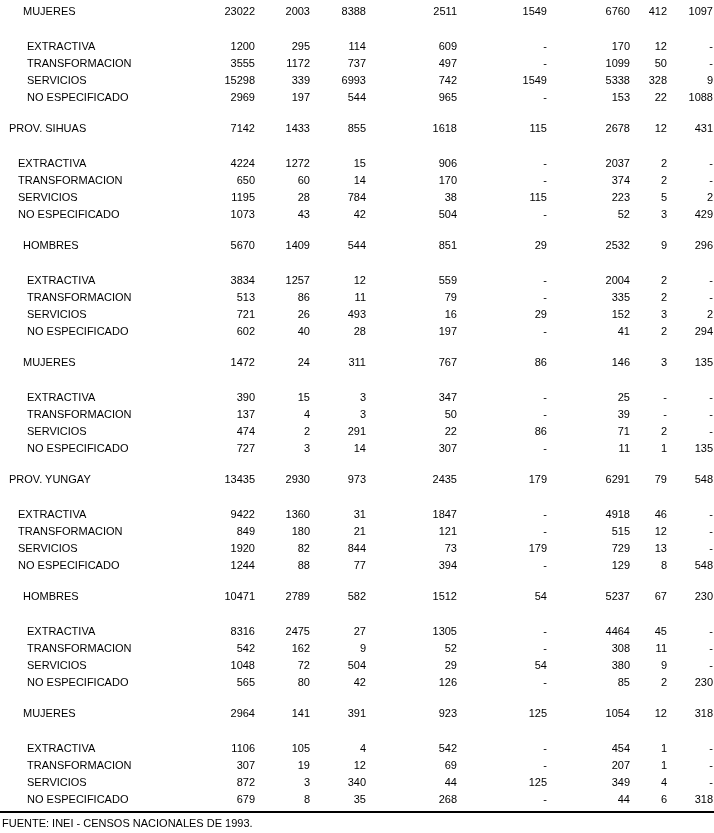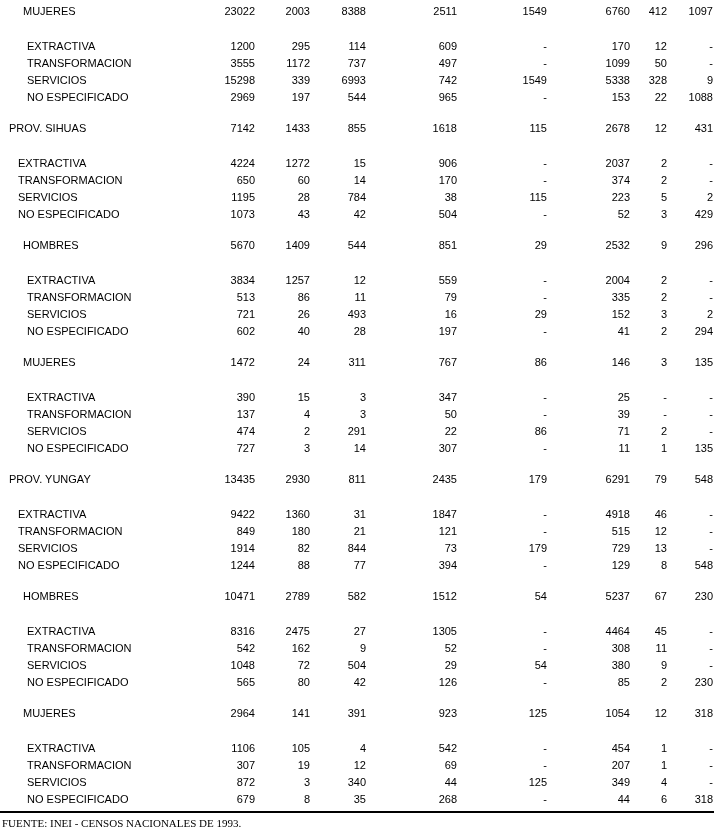--- a/index.html
+++ b/index.html
@@ -38,21 +38,20 @@
   }
   .spacer { width: 100%; }
   .footer-rule {
     margin-top: 4px;
     border-top: 2px solid #000000;
     width: 714px;
   }
   .footer {
     padding: 4px 0 0 2px;
     font-size: 11px;
-    font-family: Liberation Serif, serif;
   }
 </style>
 </head>
 <body>
 
 <div class="page">
   <div id="table-body">
       <div class="row r-group">
         <div class="label">MUJERES</div>
         <div class="val">23022</div>
@@ -278,21 +277,21 @@
         <div class="val">-</div>
         <div class="val">11</div>
         <div class="val">1</div>
         <div class="val">135</div>
       </div>
       <div class="spacer" style="height: 14px;"></div>
       <div class="row r-prov">
         <div class="label">PROV. YUNGAY</div>
         <div class="val">13435</div>
         <div class="val">2930</div>
-        <div class="val">811</div>
+        <div class="val">973</div>
         <div class="val">2435</div>
         <div class="val">179</div>
         <div class="val">6291</div>
         <div class="val">79</div>
         <div class="val">548</div>
       </div>
       <div class="spacer" style="height: 18px;"></div>
       <div class="row r-psec">
         <div class="label">EXTRACTIVA</div>
         <div class="val">9422</div>
@@ -310,21 +309,21 @@
         <div class="val">180</div>
         <div class="val">21</div>
         <div class="val">121</div>
         <div class="val">-</div>
         <div class="val">515</div>
         <div class="val">12</div>
         <div class="val">-</div>
       </div>
       <div class="row r-psec">
         <div class="label">SERVICIOS</div>
-        <div class="val">1914</div>
+        <div class="val">1920</div>
         <div class="val">82</div>
         <div class="val">844</div>
         <div class="val">73</div>
         <div class="val">179</div>
         <div class="val">729</div>
         <div class="val">13</div>
         <div class="val">-</div>
       </div>
       <div class="row r-psec">
         <div class="label">NO ESPECIFICADO</div>

